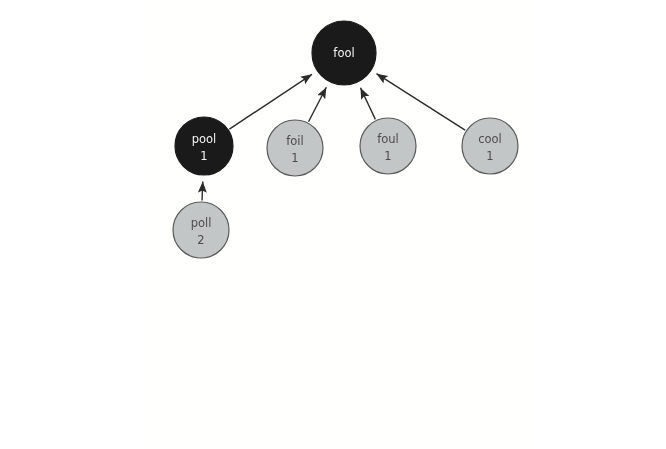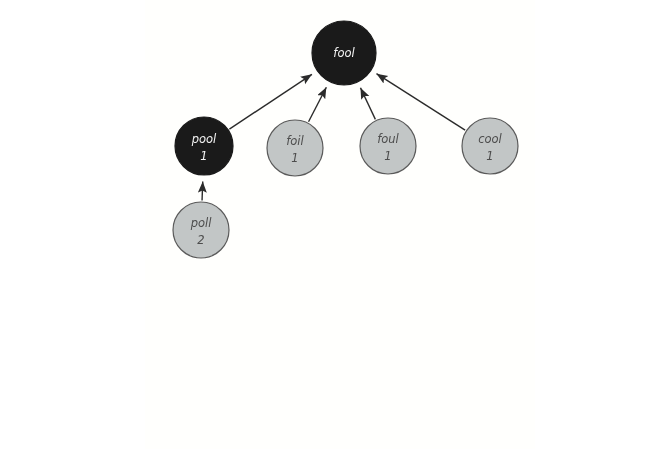--- a/index.html
+++ b/index.html
@@ -14,21 +14,20 @@
     font-family: "DejaVu Sans", "Liberation Sans", sans-serif;
     overflow: hidden;
     position: relative;
   }
   #canvas {
     position: absolute;
     left: 0;
     top: 0;
     width: 666px;
     height: 449px;
-    font-style: italic;
   }
   .tint-panel {
     position: absolute;
     left: 145px;
     top: 0px;
     width: 390px;
     height: 449px;
     background: #fffffd;
   }
   .graph-svg {

